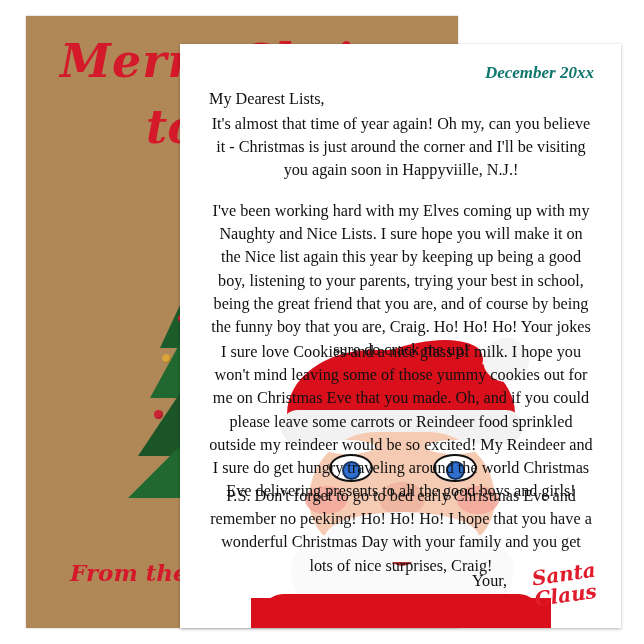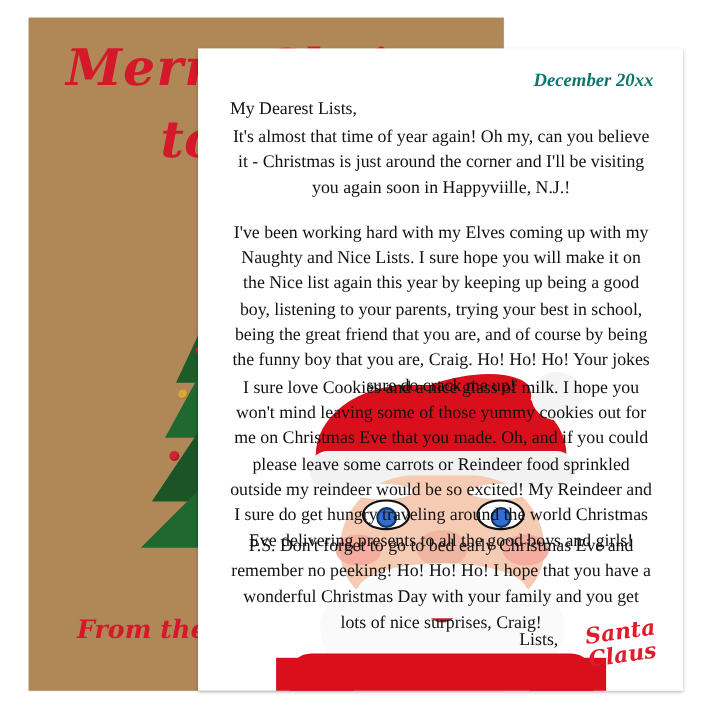--- a/index.html
+++ b/index.html
@@ -383,19 +383,19 @@
       <div class="suit-r"></div>
     </div>
 
     <div id="letter-body">
       <div class="date">December 20xx</div>
       <div class="salutation">My Dearest Lists,</div>
       <div class="para" id="p1">It's almost that time of year again! Oh my, can you believe it - Christmas is just around the corner and I'll be visiting you again soon in Happyviille, N.J.!</div>
       <div class="para" id="p2">I've been working hard with my Elves coming up with my Naughty and Nice Lists.  I sure hope you will make it on the Nice list again this year by keeping up being a good boy, listening to your parents, trying your best in school, being the great friend that you are, and of course by being the funny boy that you are, Craig.  Ho! Ho! Ho! Your jokes sure do crack me up!</div>
       <div class="para" id="p3">I sure love Cookies and a nice glass of milk.  I hope you won't mind leaving some of those yummy cookies out for me on Christmas Eve that you made.  Oh, and if you could please leave some carrots or Reindeer food sprinkled outside my reindeer would be so excited!  My Reindeer and I sure do get hungry traveling around the world Christmas Eve delivering presents to all the good boys and girls!</div>
       <div class="para" id="p4">P.S.  Don't forget to go to bed early Christmas Eve and remember no peeking!  Ho! Ho! Ho!  I hope that you have a wonderful Christmas Day with your family and you get lots of nice surprises, Craig!</div>
-      <div class="love">Lists,</div>
+      <div class="love">Your,</div>
       <div class="signature">Santa Claus</div>
     </div>
 
   </div>
 
 </div>
 
 </body></html>

